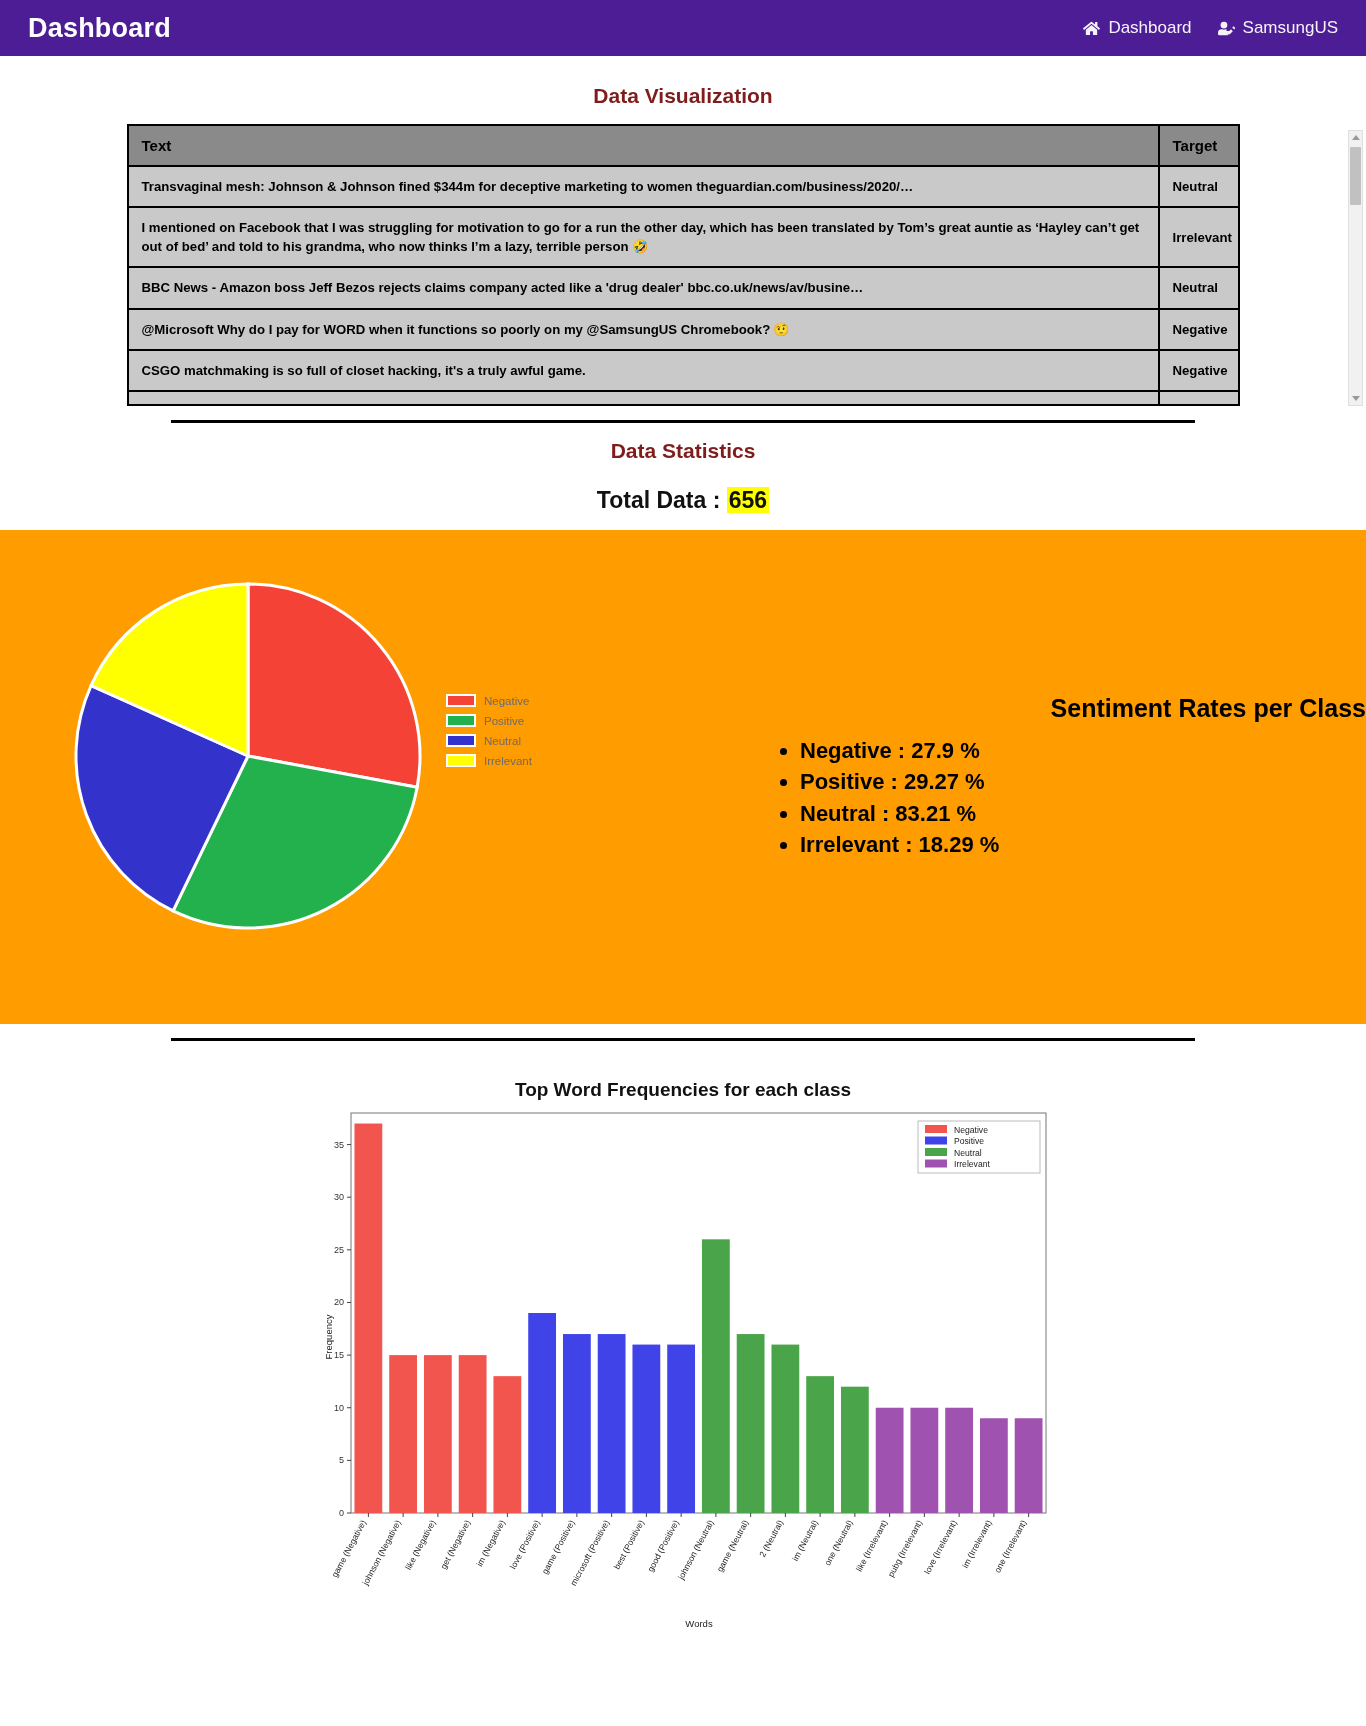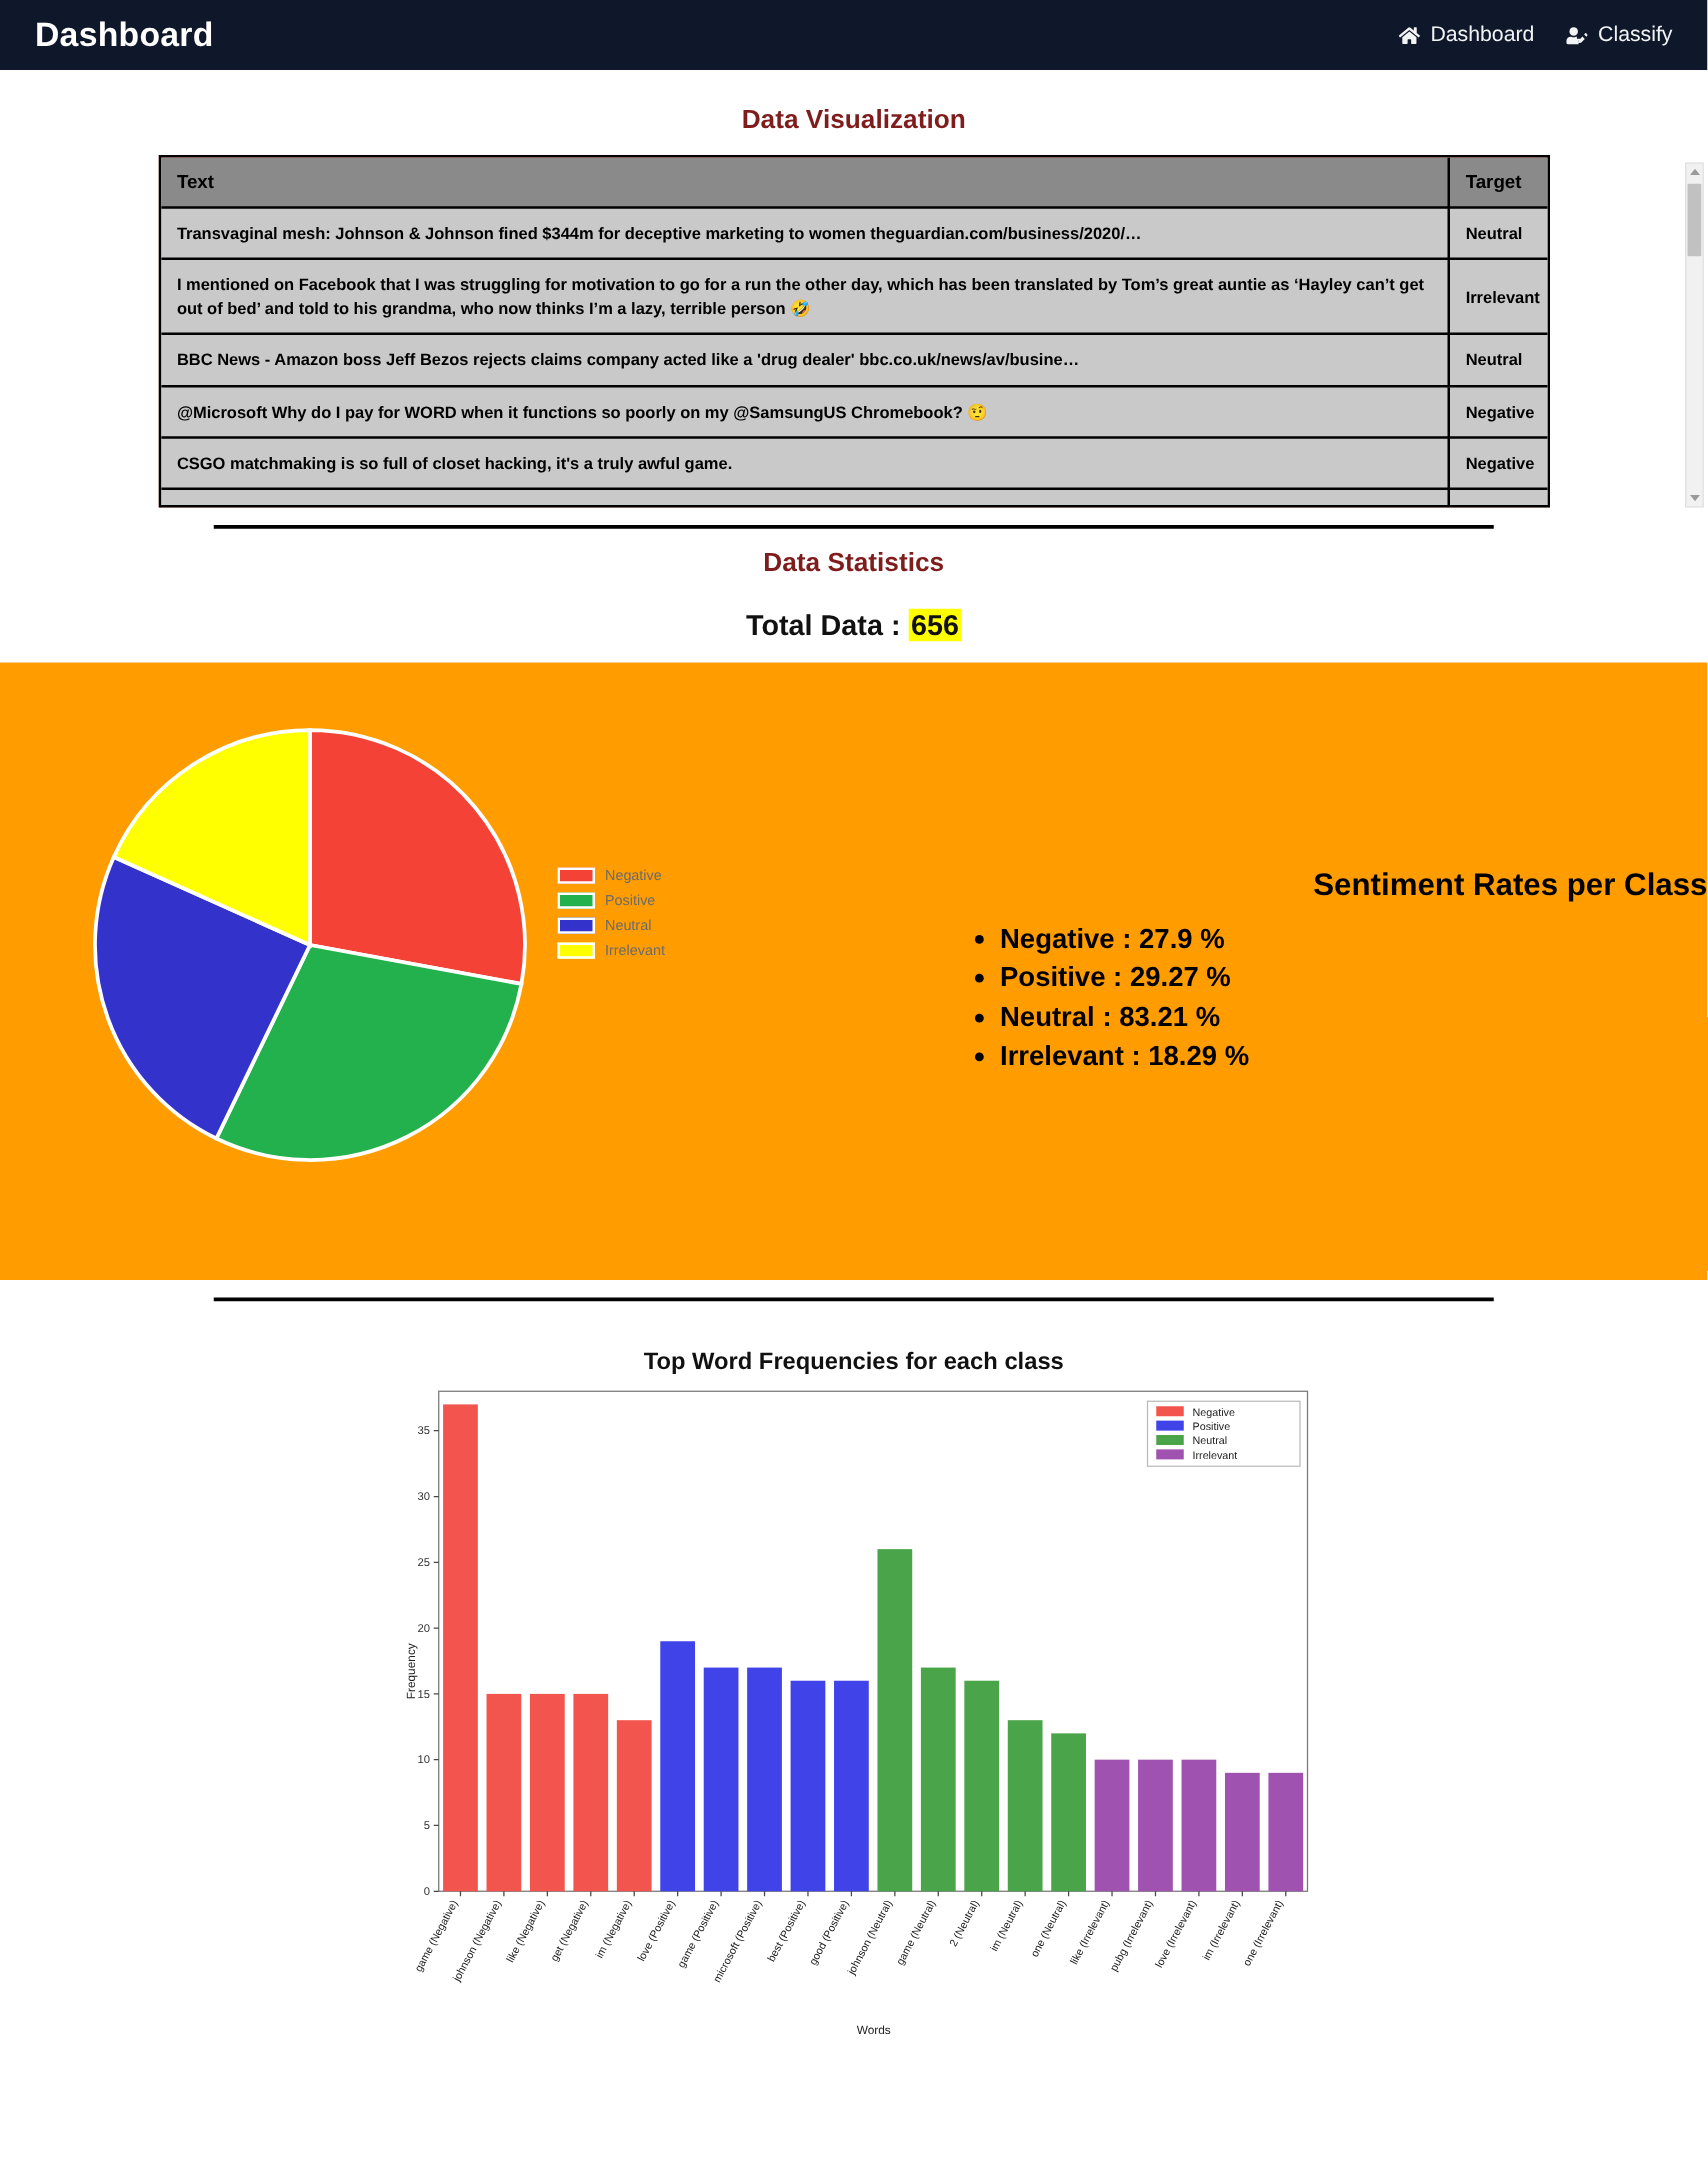--- a/index.html
+++ b/index.html
@@ -7,21 +7,21 @@
   body {
     width:1366px; height:1726px;
     background:#ffffff;
     font-family:"Liberation Sans", sans-serif;
     color:#222;
     overflow:hidden;
   }
 
   
   .navbar{
-    height:56px; background:#0f172a; display:flex; align-items:center;
+    height:56px; background:#4c1d95; display:flex; align-items:center;
     justify-content:space-between; padding:0 28px;
   }
   .brand{ color:#fff; font-size:27px; font-weight:700; letter-spacing:.2px; }
   .nav-links{ display:flex; align-items:center; gap:26px; }
   .nav-link{
     color:#fff; font-size:17px; display:flex; align-items:center; gap:8px;
     text-decoration:none; cursor:pointer; opacity:.95;
   }
   .nav-link svg{ width:17px; height:17px; fill:#fff; display:block; }
 
@@ -127,21 +127,21 @@
           </svg>
       </span>
       <span>Dashboard</span>
     </a>
     <a class="nav-link">
       <span>
         <svg viewBox="0 0 640 512">
             <path d="M224 256A128 128 0 1 0 96 128a128 128 0 0 0 128 128zm96 64a63.08 63.08 0 0 1 8.1-30.5c-4.8-.5-9.5-1.5-14.5-1.5h-16.7a174.08 174.08 0 0 1-145.8 0h-16.7A134.43 134.43 0 0 0 0 422.4V464a48 48 0 0 0 48 48h327.9a48.07 48.07 0 0 1-7.9-26.5V413l63.1-63.1-1.2-1.2H320zm322.6-93.2l-42.1-42.1a21 21 0 0 0-29.7 0l-33.9 33.9 71.8 71.8 33.9-33.9a21 21 0 0 0 0-29.7zM385.1 395.3a20.8 20.8 0 0 0-6 12.1l-10.1 58.9a10.49 10.49 0 0 0 12.1 12.1l58.9-10.1a20.5 20.5 0 0 0 12.1-6l106.5-106.5-71.8-71.8z"></path>
           </svg>
       </span>
-      <span>Classify</span>
+      <span>SamsungUS</span>
     </a>
   </div>
 </div>
 
 <h2 class="section-title">Data Visualization</h2>
 
 <div class="table-wrap">
   <div class="table-scroll">
     <table>
       <thead>

